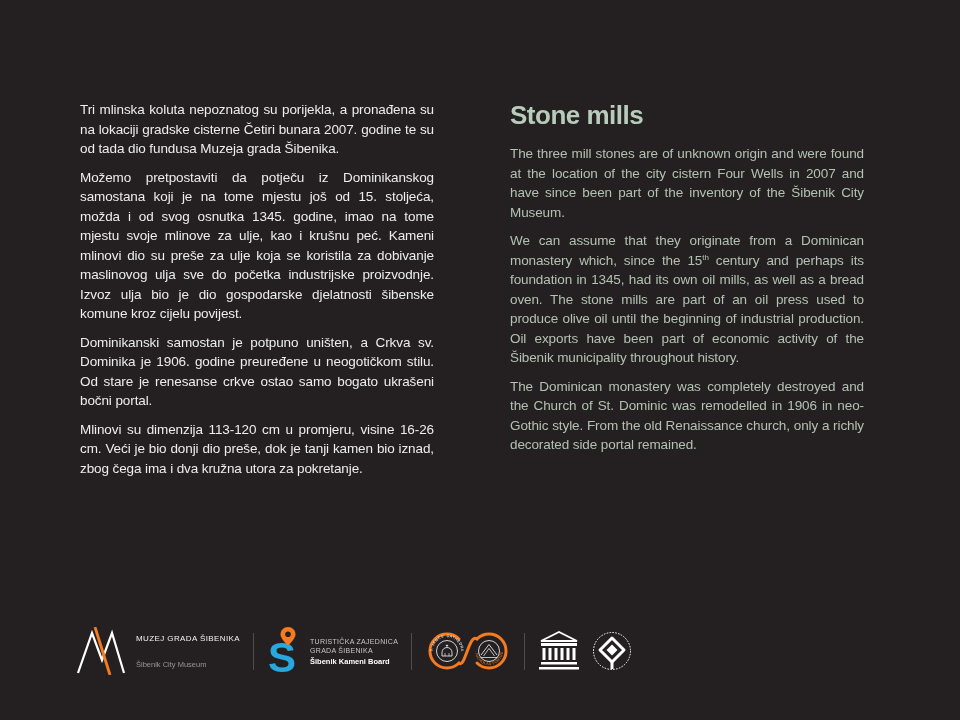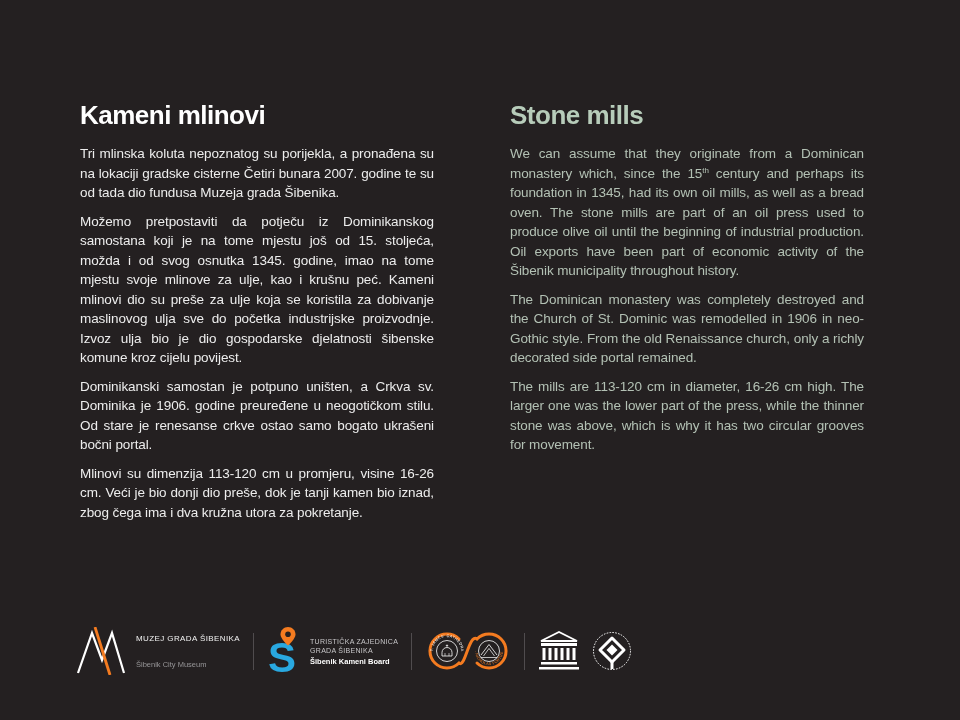--- a/index.html
+++ b/index.html
@@ -72,32 +72,31 @@
     color: #ffffff; font-weight: bold; font-size: 7.5px; margin-top: 2px;
   }
   .heritage-logos { display: flex; align-items: center; gap: 12px; }
 </style>
 </head>
 <body>
 
 <div class="panel">
 
   <section class="col col-hr">
-    <h1>Kameni mlinovi</h1>
     <p>Tri mlinska koluta nepoznatog su porijekla, a pronađena su na lokaciji gradske cisterne Četiri bunara 2007. godine te su od tada dio fundusa Muzeja grada Šibenika.</p>
     <p>Možemo pretpostaviti da potječu iz Dominikanskog samostana koji je na tome mjestu još od 15. stoljeća, možda i od svog osnutka 1345. godine, imao na tome mjestu svoje mlinove za ulje, kao i krušnu peć. Kameni mlinovi dio su preše za ulje koja se koristila za dobivanje maslinovog ulja sve do početka industrijske proizvodnje. Izvoz ulja bio je dio gospodarske djelatnosti šibenske komune kroz cijelu povijest.</p>
     <p>Dominikanski samostan je potpuno uništen, a Crkva sv. Dominika je 1906. godine preuređene u neogotičkom stilu. Od stare je renesanse crkve ostao samo bogato ukrašeni bočni portal.</p>
     <p>Mlinovi su dimenzija 113-120 cm u promjeru, visine 16-26 cm. Veći je bio donji dio preše, dok je tanji kamen bio iznad, zbog čega ima i dva kružna utora za pokretanje.</p>
   </section>
 
   <section class="col col-en">
     <h1>Stone mills</h1>
+    <p>The three mill stones are of unknown origin and were found at the location of the city cistern Four Wells in 2007 and have since been part of the inventory of the Šibenik City Museum.</p>
     <p><span>We can assume that they originate from a Dominican monastery which, since the 15</span><sup>th</sup><span> century and perhaps its foundation in 1345, had its own oil mills, as well as a bread oven. The stone mills are part of an oil press used to produce olive oil until the beginning of industrial production. Oil exports have been part of economic activity of the Šibenik municipality throughout history.</span></p>
     <p>The Dominican monastery was completely destroyed and the Church of St. Dominic was remodelled in 1906 in neo-Gothic style. From the old Renaissance church, only a richly decorated side portal remained.</p>
-    <p>The mills are 113-120 cm in diameter, 16-26 cm high. The larger one was the lower part of the press, while the thinner stone was above, which is why it has two circular grooves for movement.</p>
   </section>
 
   <footer class="footer">
 
     <div class="logo-group">
       <svg width="52" height="48" viewBox="0 0 52 48">
         <polyline points="3,46 17,6 27,33 37,6 49,46" fill="none" stroke="#ffffff" stroke-width="2.2"></polyline>
         <line x1="20" y1="0" x2="35" y2="48" stroke="#f47b20" stroke-width="2.8"></line>
       </svg>
       <div class="museum-text">

